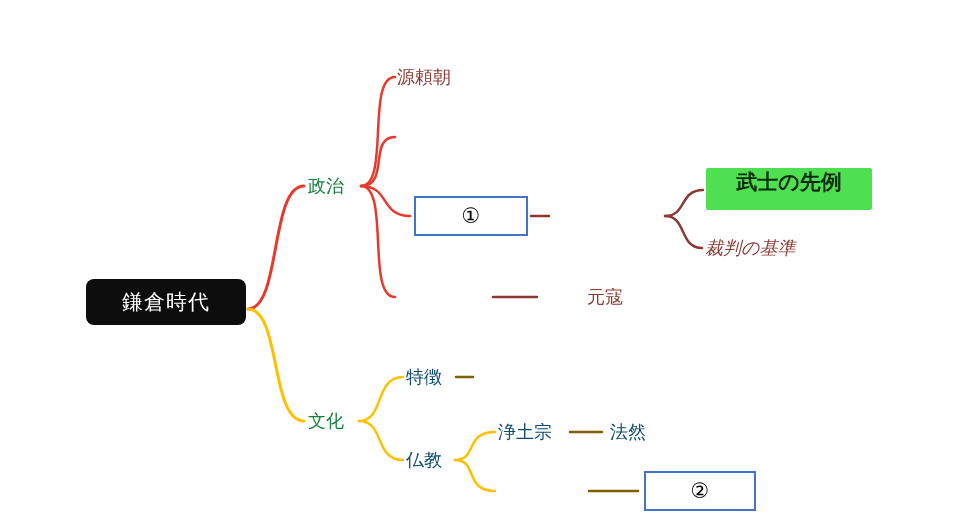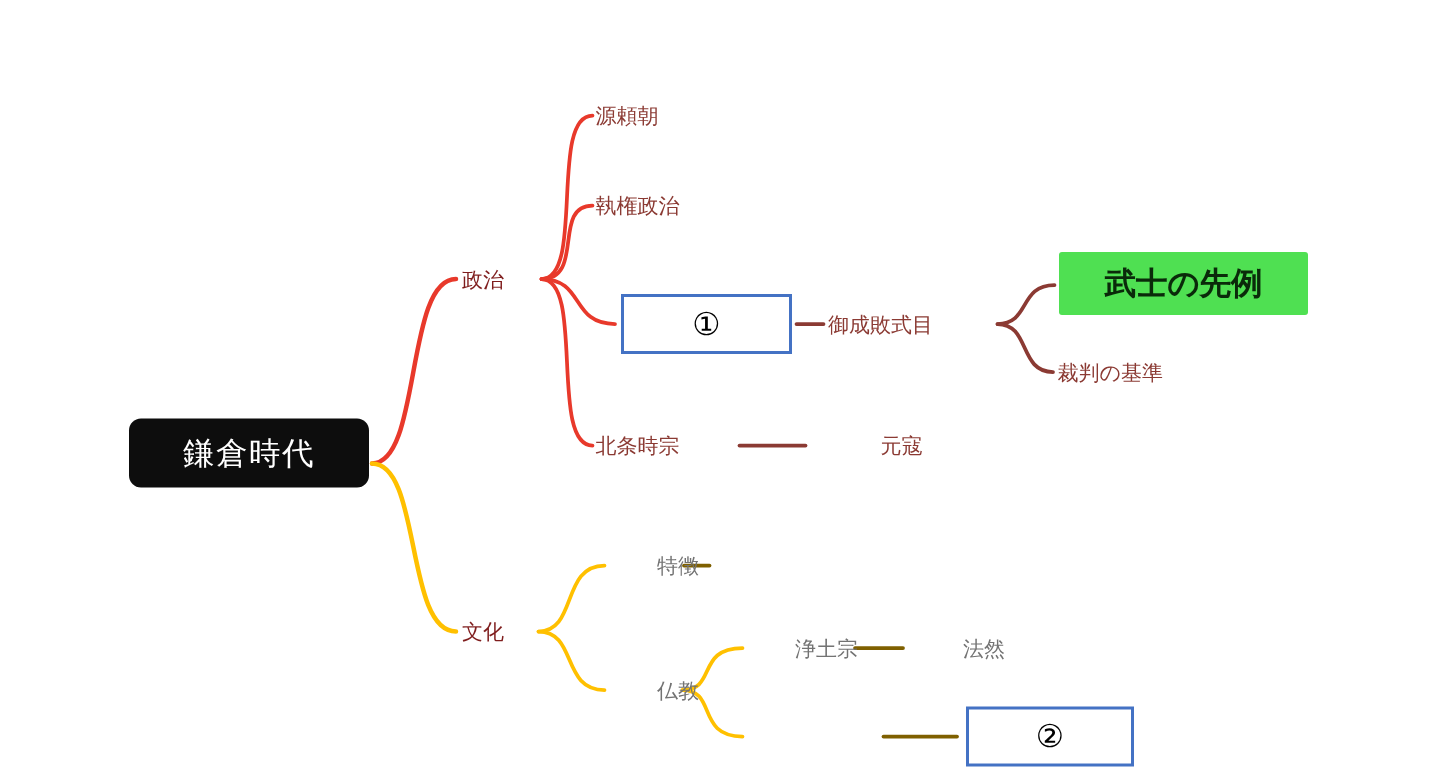--- a/index.html
+++ b/index.html
@@ -12,67 +12,67 @@
     background: #ffffff;
     overflow: hidden;
   }
   .connectors {
     position: absolute;
     left: 0; top: 0;
     width: 960px; height: 520px;
   }
   .node {
     position: absolute;
-    font-size: 14px;
+    font-size: 18px;
     line-height: 28px;
     white-space: nowrap;
     color: #000000;
   }
   .root-box {
     position: absolute;
     left: 86px; top: 279px;
     width: 160px; height: 46px;
     background: #0d0d0d;
     color: #ffffff;
     border-radius: 8px;
     display: flex; align-items: center; justify-content: center;
     font-size: 21px;
     letter-spacing: 1px;
   }
-  .branch-label { color: #7f1d1d; }
+  .branch-label { color: #15803d; }
   .pol-text { color: #8b3a33; }
-  .cul-text { color: #737373; margin-left: 32px; }
+  .cul-text { color: #0c4a6e; }
   .blank-box {
     position: absolute;
     background: #ffffff;
     border: 2px solid #4472c4;
     display: flex; align-items: center; justify-content: center;
     font-size: 21px;
     color: #000000;
   }
   .blank-1 { left: 414px; top: 196px; width: 114px; height: 40px; }
   .blank-2 { left: 644px; top: 471px; width: 112px; height: 40px; }
   .green-box {
     position: absolute;
     left: 706px; top: 168px;
     width: 166px; height: 42px;
     background: #4fe052;
-    display: flex; align-items: center; justify-content: center;
+    display: flex; justify-content: center;
     font-size: 21px;
     font-weight: bold;
     color: #0a2a0a;
     border-radius: 2px;
   }
   
   .n-seiji      { left: 308px; top: 172px; }
   .n-bunka      { left: 308px; top: 407px; text-align: center; }
   .n-yoritomo   { left: 397px; top: 63px; }
   .n-shikken    { left: 397px; top: 123px; }
   .n-goseibai   { left: 552px; top: 202px; }
-  .n-saiban     { left: 705px; top: 234px; }
+  .n-saiban     { left: 705px; top: 234px; font-style: italic; }
   .n-hojo       { left: 397px; top: 283px; }
   .n-genko      { left: 543px; top: 283px; margin-left: 44px; }
   .n-tokucho    { left: 406px; top: 363px; }
   .n-shisso     { left: 478px; top: 363px; }
   .n-bukkyo     { left: 406px; top: 446px; }
   .n-jodoshu    { left: 498px; top: 418px; }
   .n-honen      { left: 610px; top: 418px; }
   .n-jodoshin   { left: 498px; top: 477px; }
 </style>
 </head>
@@ -106,34 +106,31 @@
   </svg>
 
   <div class="root-box">
     <span>鎌倉時代</span>
   </div>
 
   <div class="node branch-label n-seiji">政治</div>
   <div class="node branch-label n-bunka">文化</div>
 
   <div class="node pol-text n-yoritomo">源頼朝</div>
-  <div class="node pol-text n-shikken">執権政治</div>
 
   <div class="blank-box blank-1">
     <span>①</span>
   </div>
 
-  <div class="node pol-text n-goseibai">御成敗式目</div>
 
   <div class="green-box">
     <span>武士の先例</span>
   </div>
 
   <div class="node pol-text n-saiban">裁判の基準</div>
-  <div class="node pol-text n-hojo">北条時宗</div>
   <div class="node pol-text n-genko">元寇</div>
 
   <div class="node cul-text n-tokucho">特徴</div>
   <div class="node cul-text n-bukkyo">仏教</div>
   <div class="node cul-text n-jodoshu">浄土宗</div>
   <div class="node cul-text n-honen">法然</div>
 
   <div class="blank-box blank-2">
     <span>②</span>
   </div>

